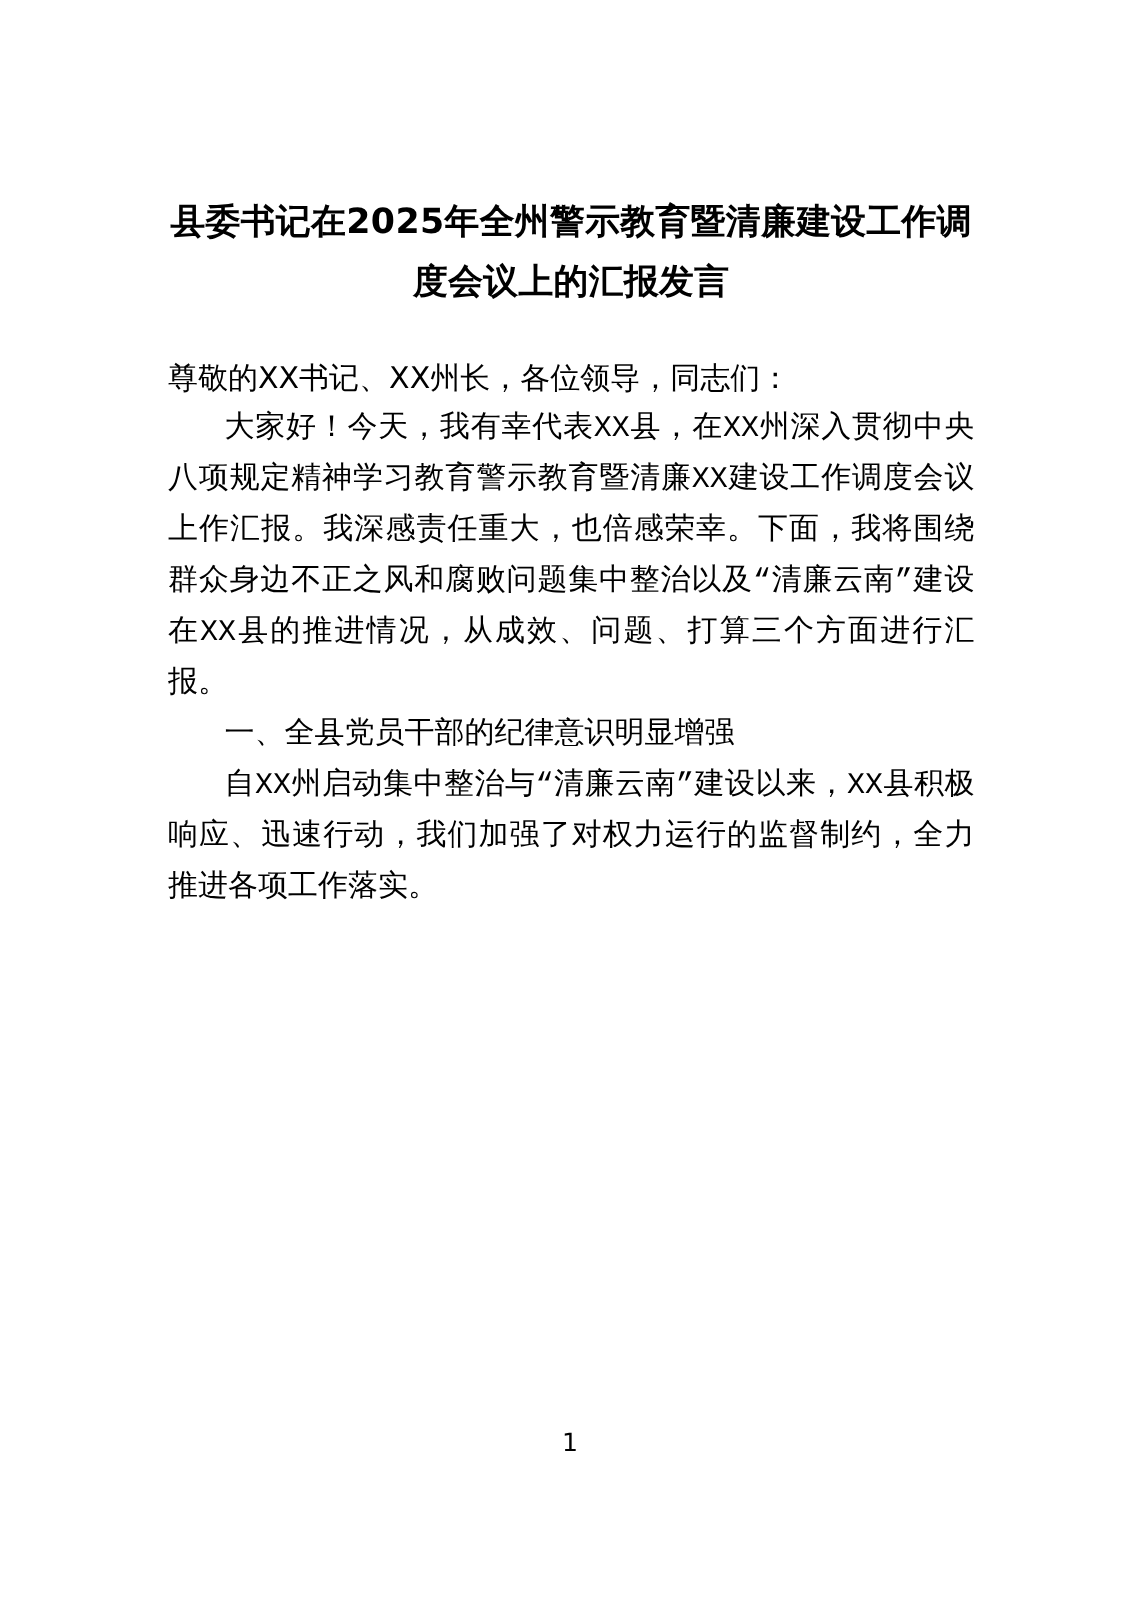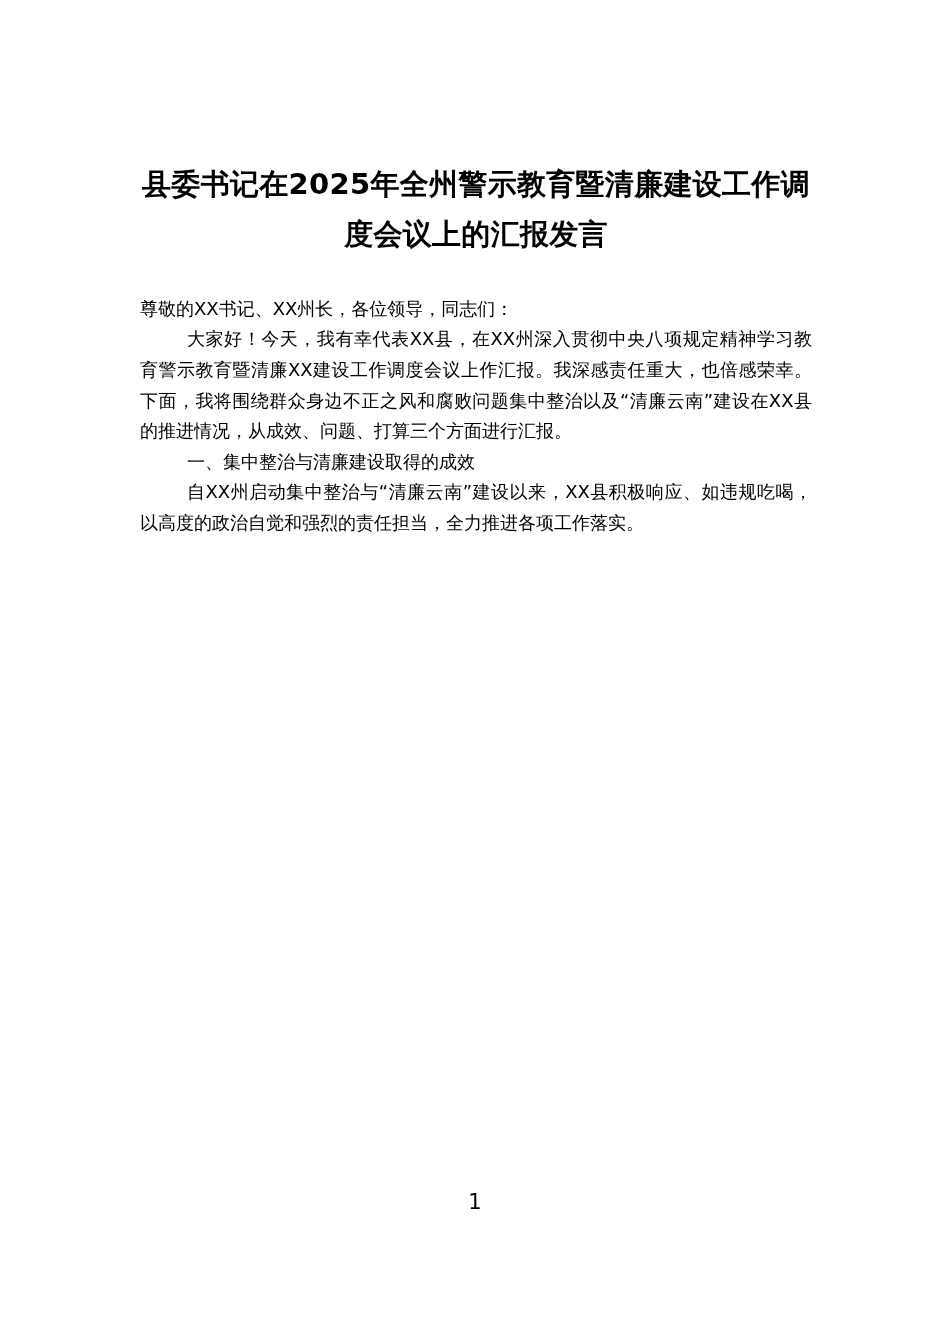--- a/index.html
+++ b/index.html
@@ -28,33 +28,34 @@
     font-family: "DejaVu Sans", "Liberation Sans", sans-serif;
     font-size: 29px;
     font-weight: bold;
     color: #000000;
     text-align: center;
     line-height: 1.72;
     letter-spacing: 0.3px;
     margin: 0 0 34px 0;
   }
   .body-text {
-    font-size: 18px;
+    font-size: 25px;
     color: #000000;
     line-height: 1.70;
     text-align: justify;
     text-justify: inter-character;
     margin: 0;
   }
   .body-text p {
     margin: 0;
     text-indent: 0;
   }
   .body-text p.indent {
     text-indent: 47px;
+    font-family: Liberation Mono, monospace;
   }
   .page-number {
     position: absolute;
     left: 0;
     right: 0;
     top: 1190px;
     text-align: center;
     font-size: 21px;
     color: #000000;
   }
@@ -64,21 +65,21 @@
 
 <div class="page">
 
   <div class="content">
 
     <h1 class="doc-title">县委书记在2025年全州警示教育暨清廉建设工作调度会议上的汇报发言</h1>
 
     <div class="body-text">
       <p>尊敬的XX书记、XX州长，各位领导，同志们：</p>
       <p class="indent">大家好！今天，我有幸代表XX县，在XX州深入贯彻中央八项规定精神学习教育警示教育暨清廉XX建设工作调度会议上作汇报。我深感责任重大，也倍感荣幸。下面，我将围绕群众身边不正之风和腐败问题集中整治以及“清廉云南”建设在XX县的推进情况，从成效、问题、打算三个方面进行汇报。</p>
-      <p class="indent">一、集中整治与清廉建设取得的成效</p>
-      <p class="indent">自XX州启动集中整治与“清廉云南”建设以来，XX县积极响应、如违规吃喝，以高度的政治自觉和强烈的责任担当，全力推进各项工作落实。</p>
+      <p class="indent">一、全县党员干部的纪律意识明显增强</p>
+      <p class="indent">自XX州启动集中整治与“清廉云南”建设以来，XX县积极响应、迅速行动，我们加强了对权力运行的监督制约，全力推进各项工作落实。</p>
     </div>
 
   </div>
 
   <div class="page-number">1</div>
 
 </div>
 
 </body></html>

